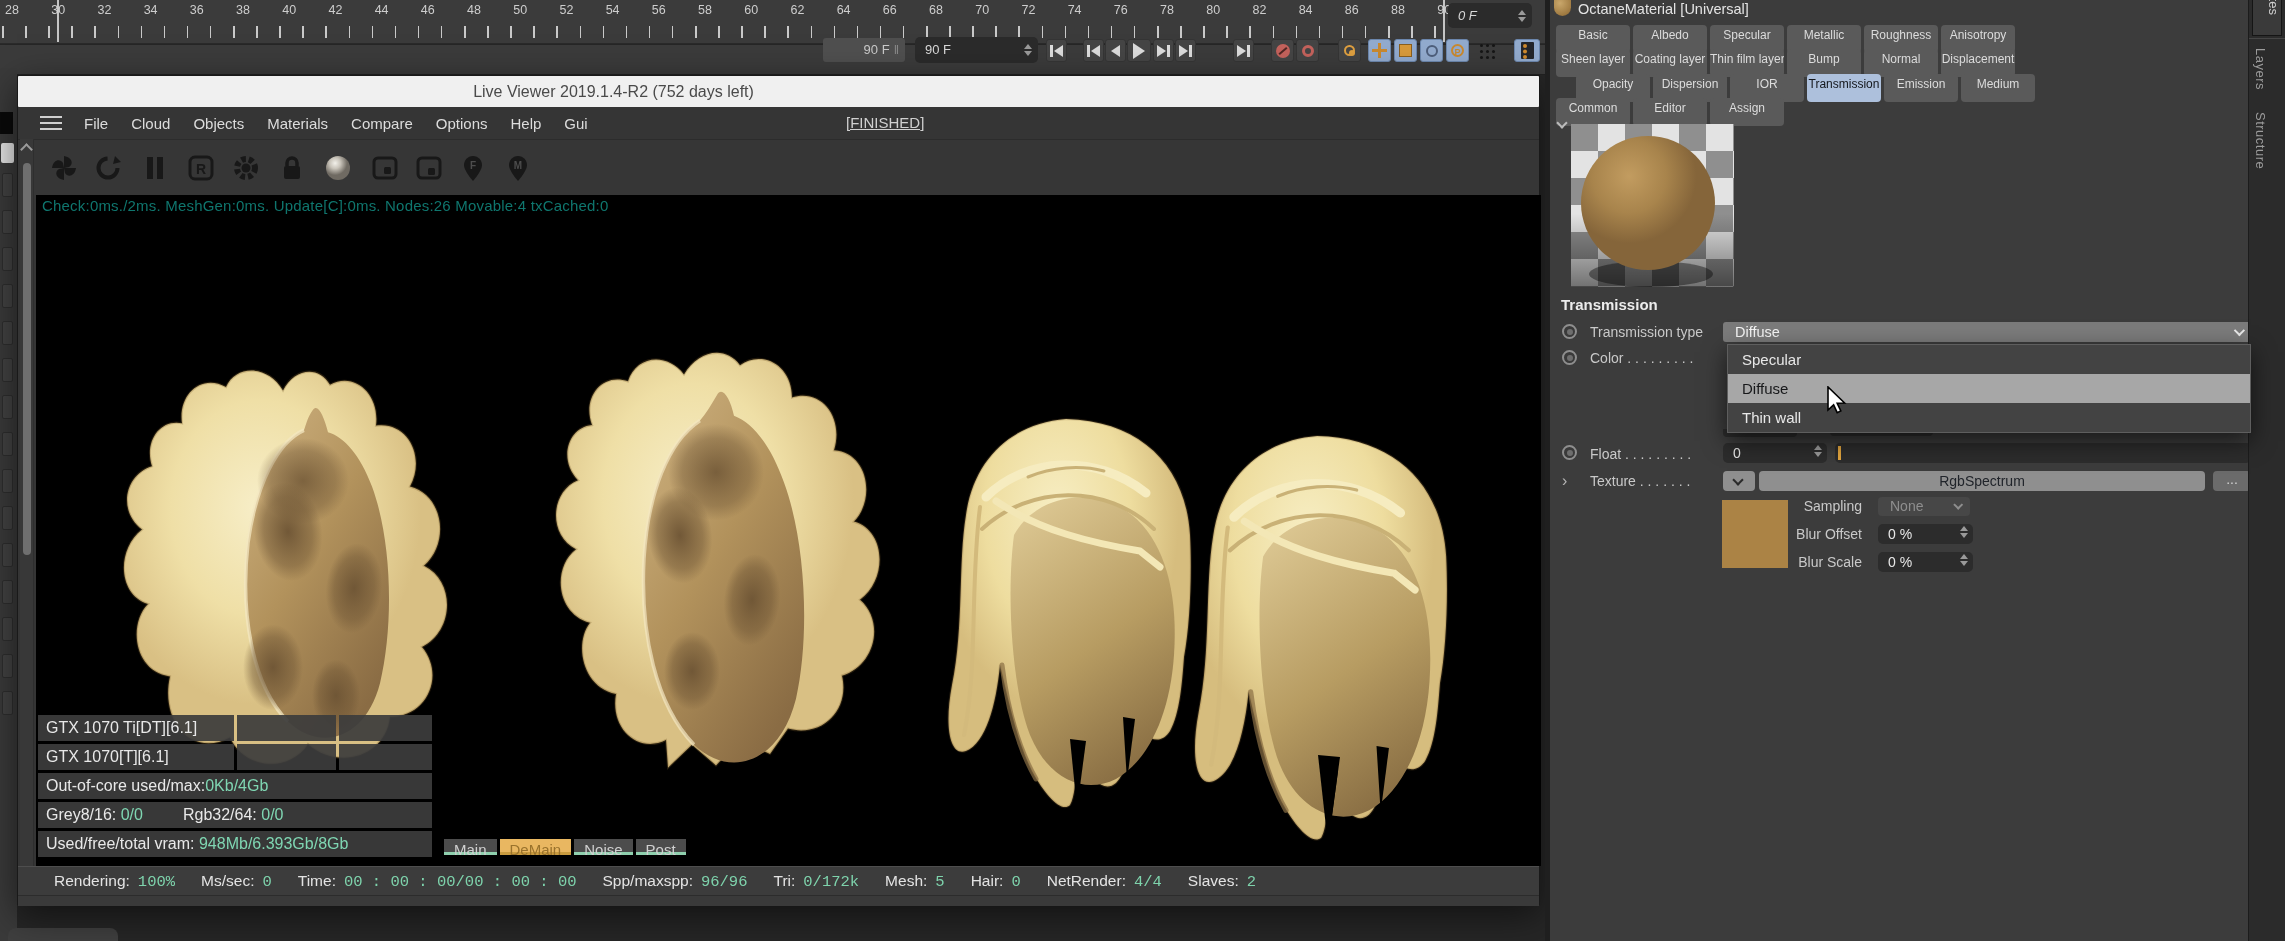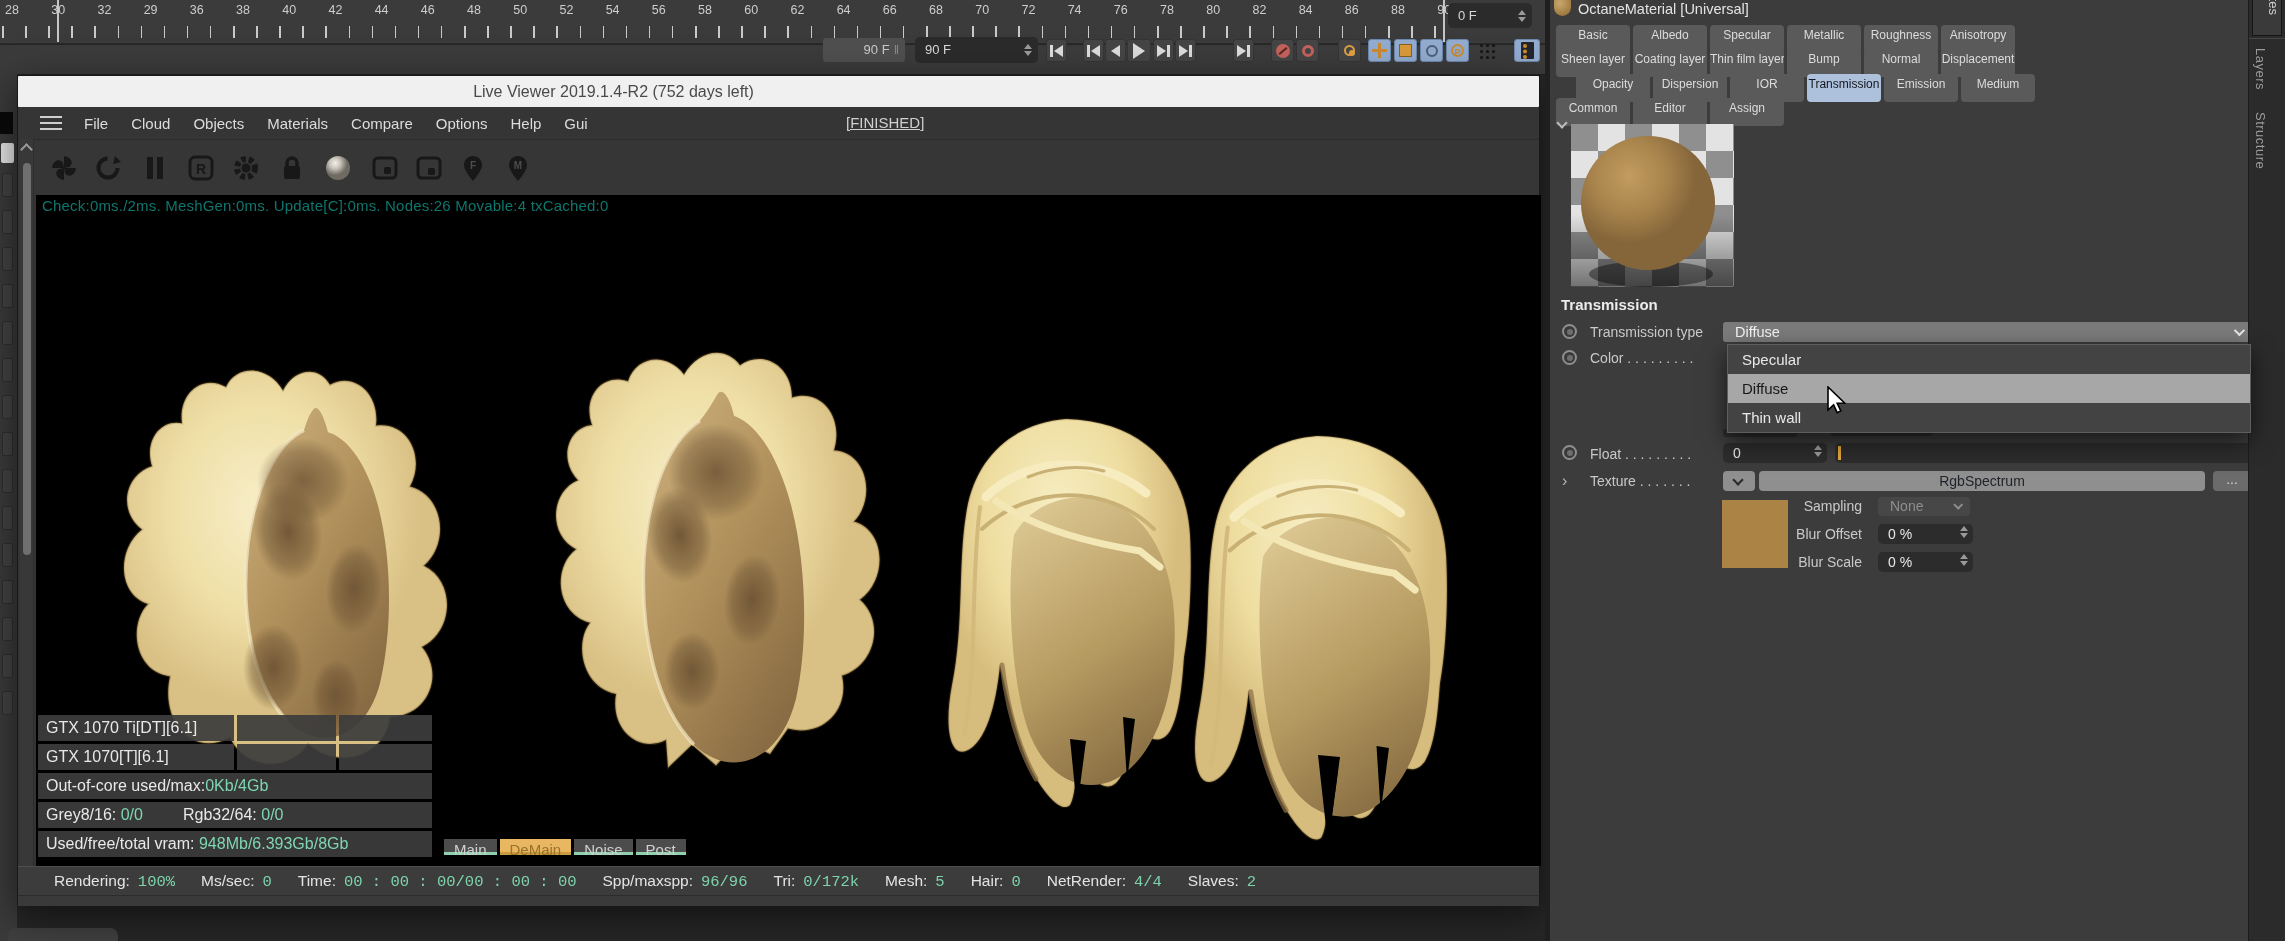--- a/index.html
+++ b/index.html
@@ -168,21 +168,21 @@
 <body>
 
 <div id="app">
 
   <div id="ruler">
     <div>
 
     <span class="rnum" style="left: 12px;">28</span>
         <span class="rnum" style="left: 58.2px;">30</span>
         <span class="rnum" style="left: 104.4px;">32</span>
-        <span class="rnum" style="left: 150.6px;">29</span>
+        <span class="rnum" style="left: 150.6px;">34</span>
         <span class="rnum" style="left: 196.8px;">36</span>
         <span class="rnum" style="left: 243px;">38</span>
         <span class="rnum" style="left: 289.2px;">40</span>
         <span class="rnum" style="left: 335.4px;">42</span>
         <span class="rnum" style="left: 381.6px;">44</span>
         <span class="rnum" style="left: 427.8px; text-align: center;">46</span>
         <span class="rnum" style="left: 474px;">48</span>
         <span class="rnum" style="left: 520.2px;">50</span>
         <span class="rnum" style="left: 566.4px;">52</span>
         <span class="rnum" style="left: 612.6px;">54</span>
@@ -203,21 +203,21 @@
         <span class="rnum" style="left: 1305.6px;">84</span>
         <span class="rnum" style="left: 1351.8px;">86</span>
         <span class="rnum" style="left: 1398px;">88</span>
         <span class="rnum" style="left: 1444.2px;">90</span>
       </div>
     <div id="ticks"></div>
     <div id="playheads">
         <div class="playhead" style="left: 57.2px;"></div>
         <div class="playhead" style="left: 1443.2px;"></div>
       </div>
-    <div class="framebox" style="left:1448px;top:3px;width:84px;height:25px;">
+    <div class="framebox" style="left:1448px;top:3px;width:84px;height:25px;font-style:italic;">
       <span>0 F</span>
       <span class="spin">
           <i class="up"></i>
           <i class="dn"></i>
         </span>
     </div>
   </div>
 
   <div id="ctrlrow">
     <div id="rangeEnd"><span>90 F</span><b>‖</b></div>

